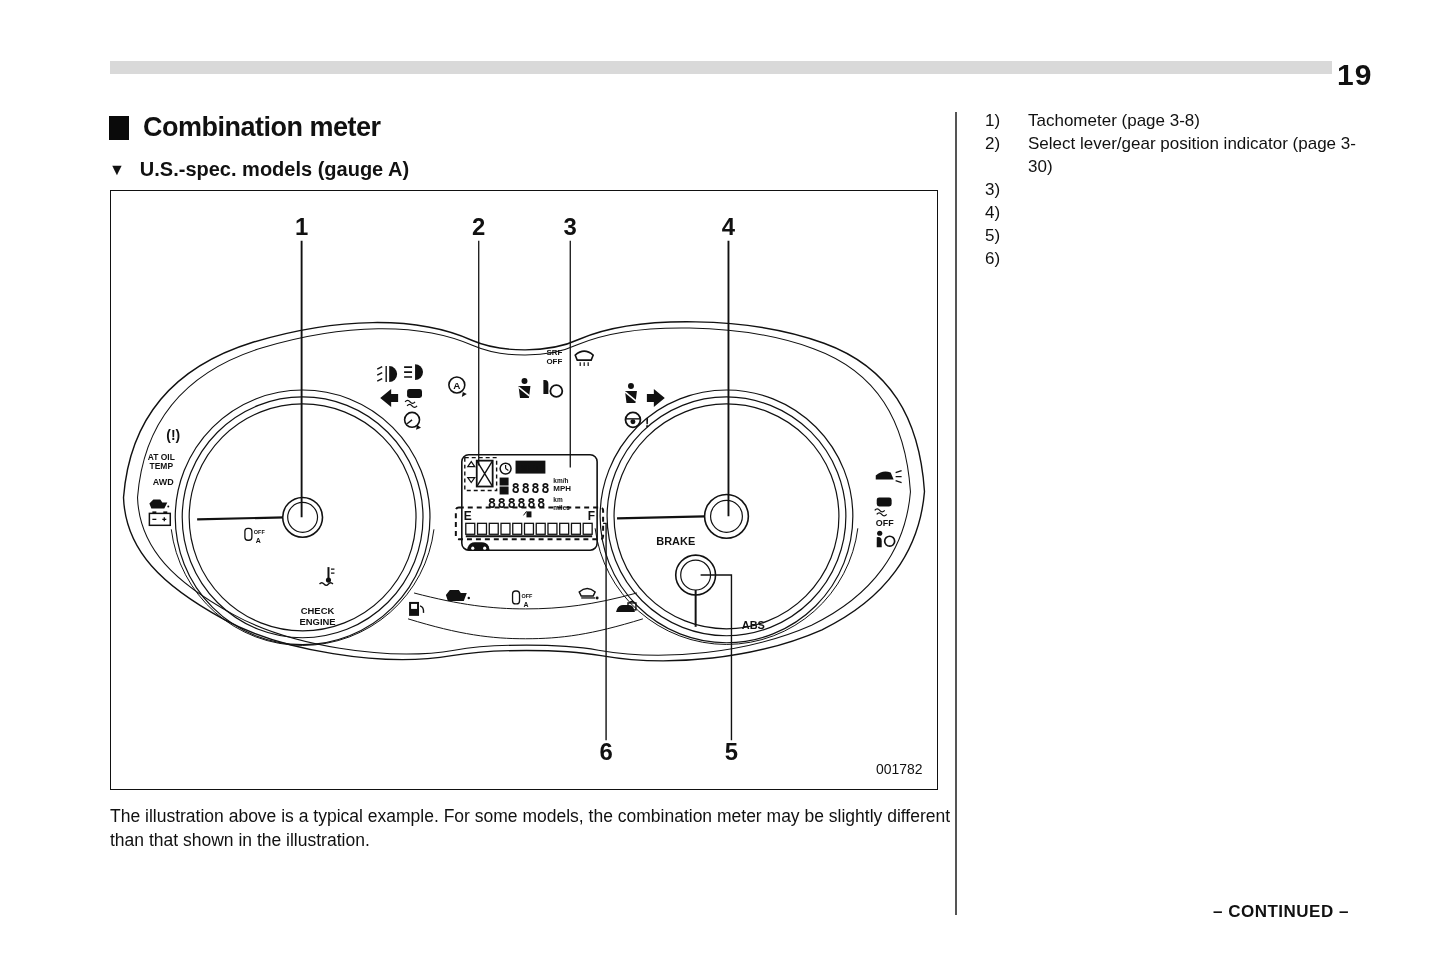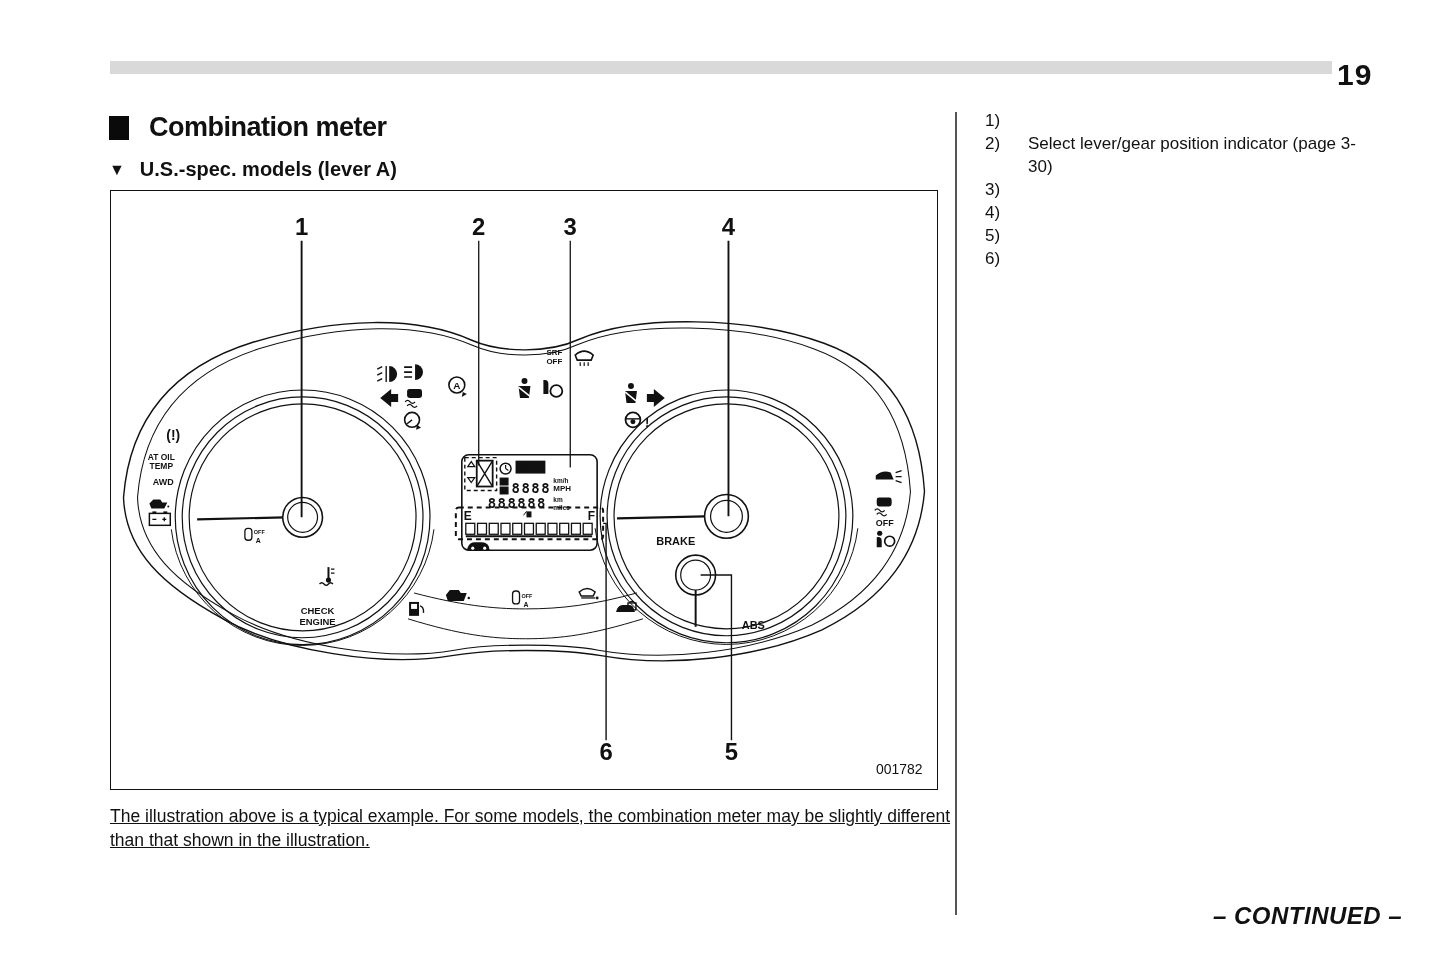--- a/index.html
+++ b/index.html
@@ -3,55 +3,55 @@
 <meta charset="utf-8">
 <style>
   html,body{margin:0;padding:0;background:#fff;}
   body{width:1445px;height:963px;position:relative;overflow:hidden;
        font-family:"Liberation Sans",sans-serif;color:#111;}
   .abs{position:absolute;}
   
   #header-bar{left:110px;top:61px;width:1222px;height:13px;background:#d9d9d9;}
   #page-number{left:1337px;top:42px;font-size:30px;font-weight:bold;letter-spacing:1px;margin-top:16px;}
   
-  #heading{left:109px;top:112px;display:flex;align-items:center;gap:20px;}
+  #heading{left:109px;top:112px;display:flex;align-items:center;gap:14px;}
   #heading .sq{width:20px;height:24px;background:#0a0a0a;display:inline-block;}
   #heading .t{font-size:27px;font-weight:bold;letter-spacing:-0.5px;}
   #subheading{left:109px;top:158px;display:flex;align-items:center;gap:15px;}
   #subheading .tri{font-size:16px;}
   #subheading .t{font-size:20px;font-weight:bold;}
   
   #figure-box{left:110px;top:190px;width:828px;height:600px;border:1.5px solid #111;box-sizing:border-box;}
   
-  #caption{left:110px;top:804px;width:842px;font-size:17.5px;line-height:24px;text-decoration:underline;}
+  #caption{left:110px;top:804px;width:842px;font-size:17.5px;line-height:24px;}
   
   #divider{left:955px;top:112px;width:1.5px;height:803px;background:#555;}
   #legend{left:985px;top:110px;width:396px;font-size:17px;line-height:22.5px;}
   .lg-row{display:flex;margin:0 0 0.5px 0;}
   .lg-num{width:43px;flex:0 0 43px;}
   .lg-txt{width:350px;}
-  #continued{left:1213px;top:902px;font-size:24px;font-weight:bold;font-style:italic;letter-spacing:0.5px;}
+  #continued{left:1213px;top:902px;font-size:17px;font-weight:bold;letter-spacing:0.5px;}
   
   svg text{font-family:"Liberation Sans",sans-serif;fill:#111;}
   svg .mono{font-family:"DejaVu Sans Mono",monospace;}
   svg .ln{stroke:#111;fill:none;}
 </style>
 </head>
 <body>
 
 <div class="abs" id="header-bar"></div>
 <div class="abs" id="page-number">19</div>
 
 <div class="abs" id="heading">
   <span class="sq"></span>
   <span class="t">Combination meter</span>
 </div>
 <div class="abs" id="subheading">
   <span class="tri">▼</span>
-  <span class="t">U.S.-spec. models (lever A)</span>
+  <span class="t">U.S.-spec. models (gauge A)</span>
 </div>
 
 <div class="abs" id="figure-box">
 <svg width="825" height="597" viewBox="0 0 828 600">
 
   <g>
     <path class="ln" stroke-width="1.4" d="M 12,308 C 18,232 58,178 142,152 C 226,127 306,125 362,150 C 392,163 440,163 470,149 C 528,124 642,126 716,153 C 782,177 812,228 817,302 C 812,362 778,410 714,441 C 648,470 560,479 492,467 C 452,460 382,460 342,467 C 272,479 170,462 112,430 C 52,397 14,362 12,308 Z"></path>
     <path class="ln" stroke-width="1.1" transform="translate(14.5,10.8) scale(0.965)" d="M 12,308 C 18,232 58,178 142,152 C 226,127 306,125 362,150 C 392,163 440,163 470,149 C 528,124 642,126 716,153 C 782,177 812,228 817,302 C 812,362 778,410 714,441 C 648,470 560,479 492,467 C 452,460 382,460 342,467 C 272,479 170,462 112,430 C 52,397 14,362 12,308 Z"></path>
     <path class="ln" stroke-width="1" d="M 304,404 C 350,416 382,420 416,420 C 452,420 484,416 528,404"></path>
     <path class="ln" stroke-width="1" d="M 298,430 C 350,446 382,450 416,450 C 452,450 482,446 534,430"></path>
@@ -306,20 +306,21 @@
 </svg>
 </div>
 
 <div class="abs" id="caption">The illustration above is a typical example. For some models, the combination meter may be slightly different than that shown in the illustration.</div>
 
 <div class="abs" id="divider"></div>
 
 <div class="abs" id="legend">
   <div class="lg-row">
     <span class="lg-num">1)</span>
+    <span class="lg-txt">Tachometer (page 3-8)</span>
   </div>
   <div class="lg-row">
     <span class="lg-num">2)</span>
     <span class="lg-txt">Select lever/gear position indicator (page 3-30)</span>
   </div>
   <div class="lg-row">
     <span class="lg-num">3)</span>
   </div>
   <div class="lg-row">
     <span class="lg-num">4)</span>

